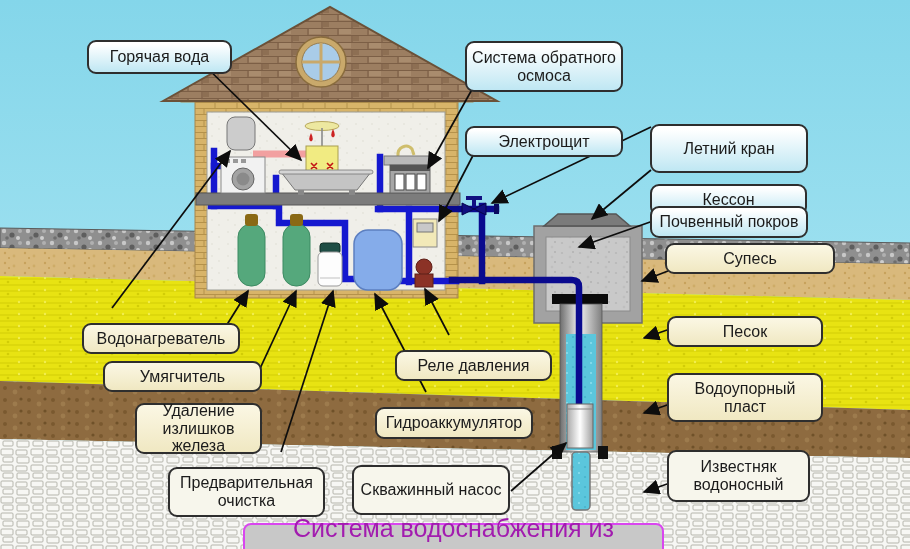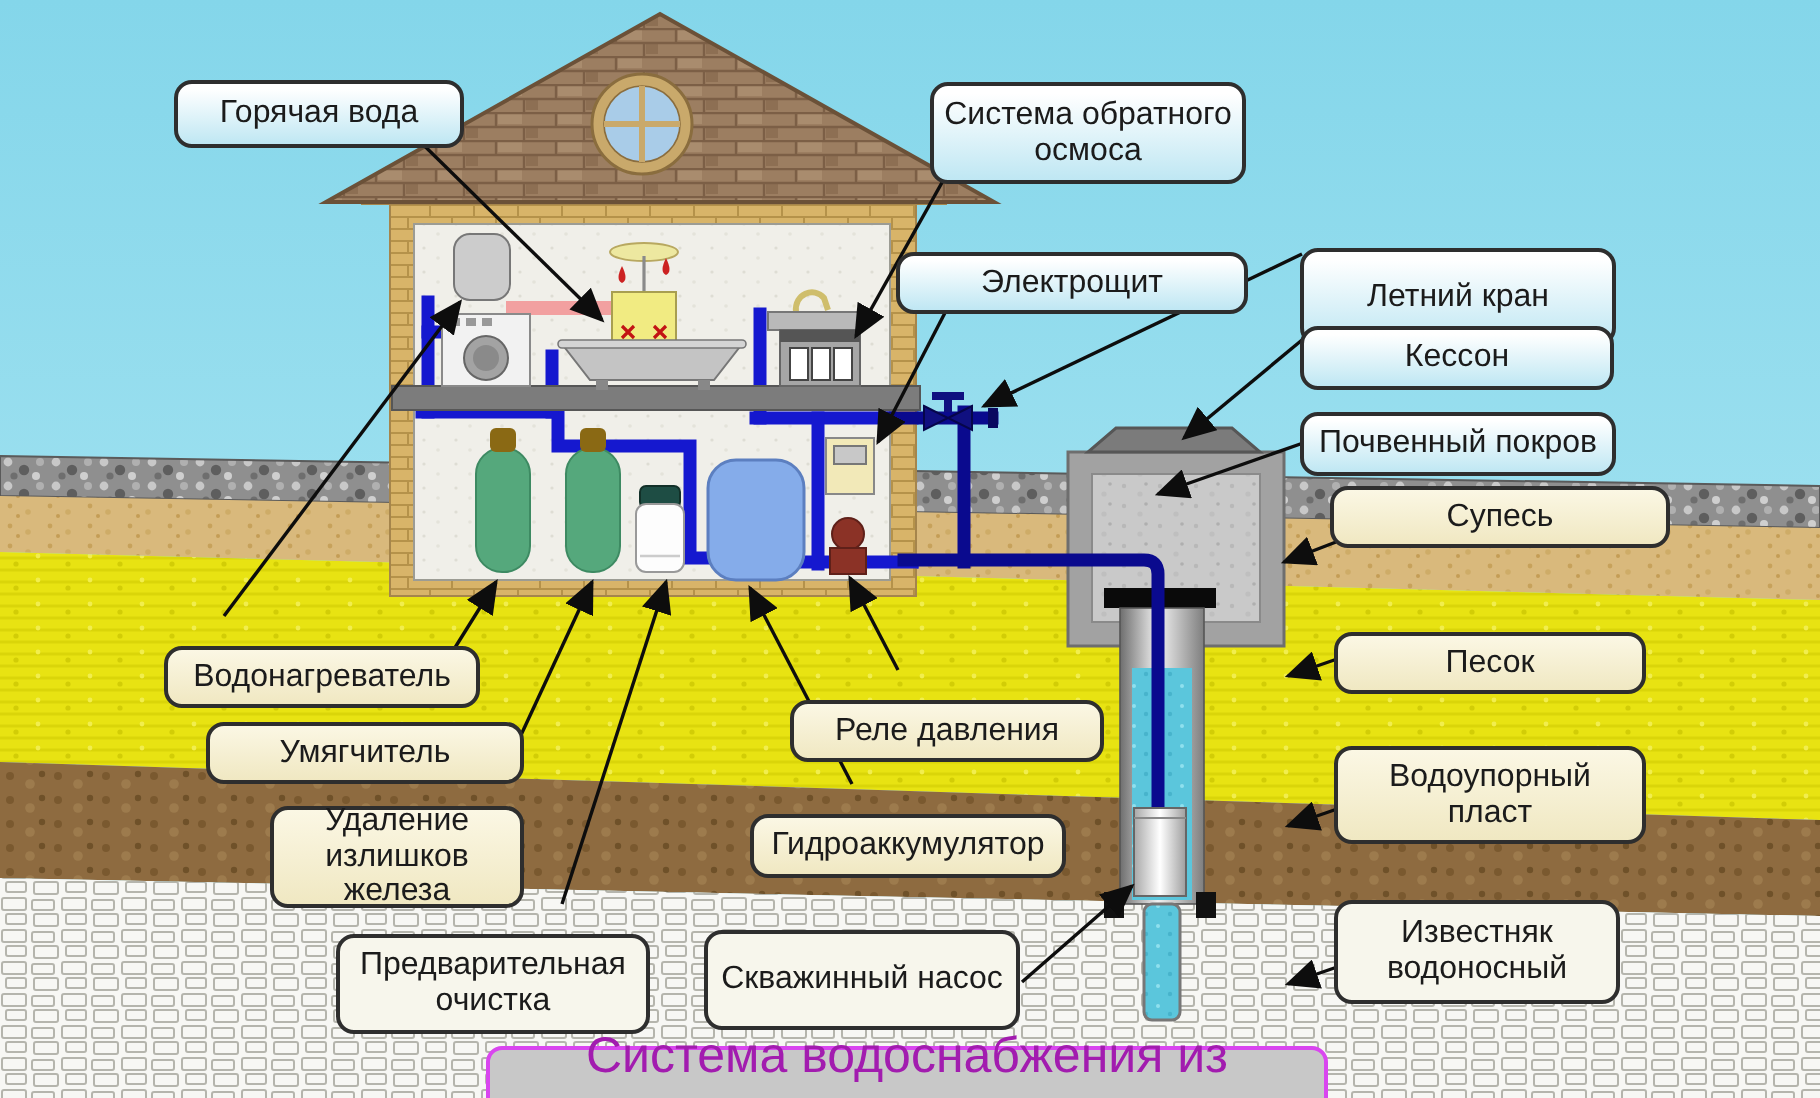--- a/index.html
+++ b/index.html
@@ -254,23 +254,23 @@
     <path d="M251,388 L296,291"></path>
     <path d="M281,452 L333,291"></path>
     <path d="M426,392 L375,294"></path>
     <path d="M449,335 L425,289"></path>
     <path d="M511,491 L566,443"></path>
   </g>
 </svg>
 
 <div class="lbl top" style="left:87px;top:24px;width:145px;height:34px">Горячая вода</div>
 <div class="lbl top" style="left:465px;top:25px;width:158px;height:51px">Система обратного осмоса</div>
-<div class="lbl top" style="left:448px;top:110px;width:176px;height:31px">Электрощит</div>
+<div class="lbl top" style="left:465px;top:110px;width:158px;height:31px">Электрощит</div>
 <div class="lbl top" style="left:650px;top:108px;width:158px;height:49px">Летний кран</div>
-<div class="lbl top" style="left:650px;top:147px;width:157px;height:32px">Кессон</div>
+<div class="lbl top" style="left:650px;top:168px;width:157px;height:32px">Кессон</div>
 <div class="lbl top" style="left:650px;top:190px;width:158px;height:32px">Почвенный покров</div>
 <div class="lbl cream" style="left:665px;top:227px;width:170px;height:31px">Супесь</div>
 <div class="lbl cream" style="left:667px;top:300px;width:156px;height:31px">Песок</div>
 <div class="lbl cream" style="left:667px;top:357px;width:156px;height:49px">Водоупорный пласт</div>
 <div class="lbl white" style="left:667px;top:434px;width:143px;height:52px">Известняк водоносный</div>
 <div class="lbl cream" style="left:82px;top:307px;width:158px;height:31px">Водонагреватель</div>
 <div class="lbl cream" style="left:103px;top:345px;width:159px;height:31px">Умягчитель</div>
 <div class="lbl cream" style="left:135px;top:387px;width:127px;height:51px">Удаление излишков железа</div>
 <div class="lbl white" style="left:168px;top:451px;width:157px;height:50px">Предварительная очистка</div>
 <div class="lbl cream" style="left:395px;top:334px;width:157px;height:31px">Реле давления</div>

